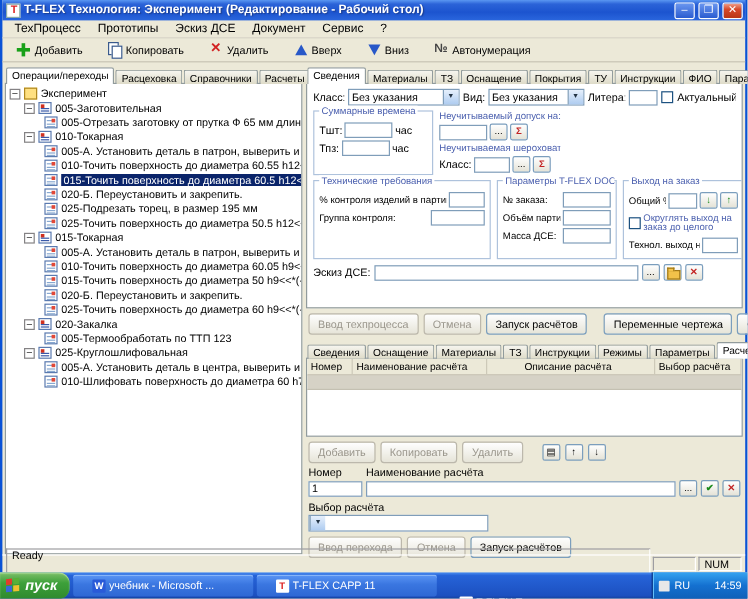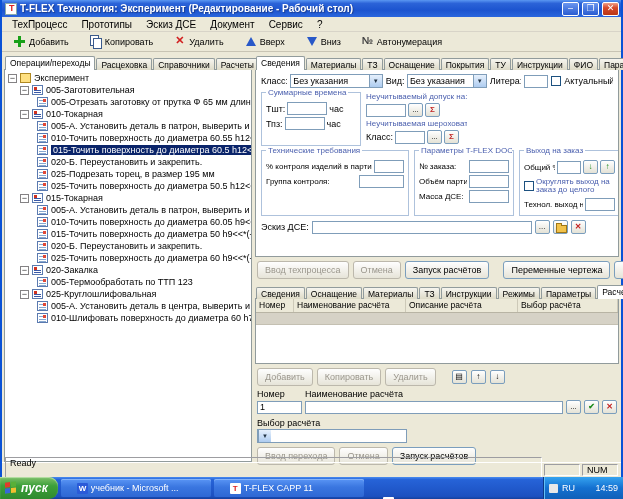--- a/index.html
+++ b/index.html
@@ -81,21 +81,21 @@
   .xbtn { font-size:9px; height:18px; padding:0 7px; border:1px solid #7b9ebd; border-radius:3px; background:linear-gradient(#fefefe,#e6e4d8); font-family:inherit; white-space:nowrap; }
   .xbtn.disabled { color:#9a968c; border-color:#bcb8ac; }
   .mid-actions .xbtn:nth-child(4) { margin-left:10px; }
   .mid-actions .xbtn:nth-child(6) { margin-left:auto; }
 
   
   .bottom-panel { flex:1; display:flex; flex-direction:column; min-height:0; margin-top:3px; }
   .grid-wrap { height:66px; flex:none; border:1px solid #919b9c; background:#fff; margin-top:-1px; overflow:hidden; }
   .grid-head { display:flex; height:14px; background:#ece9d8; border-bottom:1px solid #b8b4a4; }
   .th { font-size:8.5px; line-height:13px; padding:0 3px; border-right:1px solid #cdc9b8; white-space:nowrap; overflow:hidden; }
-  .th.col0 { width:38px; flex:none; } .th.col1 { width:112px; flex:none; } .th.col2 { width:112px; flex:none; } .th.col3 { flex:1; }
+  .th.col0 { width:38px; flex:none; } .th.col1 { width:112px; flex:none; } .th.col2 { width:112px; flex:none;margin-left:28px; } .th.col3 { flex:1; }
   .grid-selrow { height:12px; background:#d6d2c6; border-bottom:1px solid #c4c0b2; }
 
   .list-btns { display:flex; gap:4px; align-items:center; padding:4px 2px 2px; flex:none; }
   .list-btns .gap { width:8px; }
 
   .fields { padding:1px 2px 0; flex:none; }
   .fld-labels { display:flex; font-size:9px; }
   .fld-labels .l1 { width:48px; flex:none; }
   .fld-inputs { display:flex; gap:3px; align-items:center; margin-top:1px; }
   .choice-label { margin-top:4px; }

